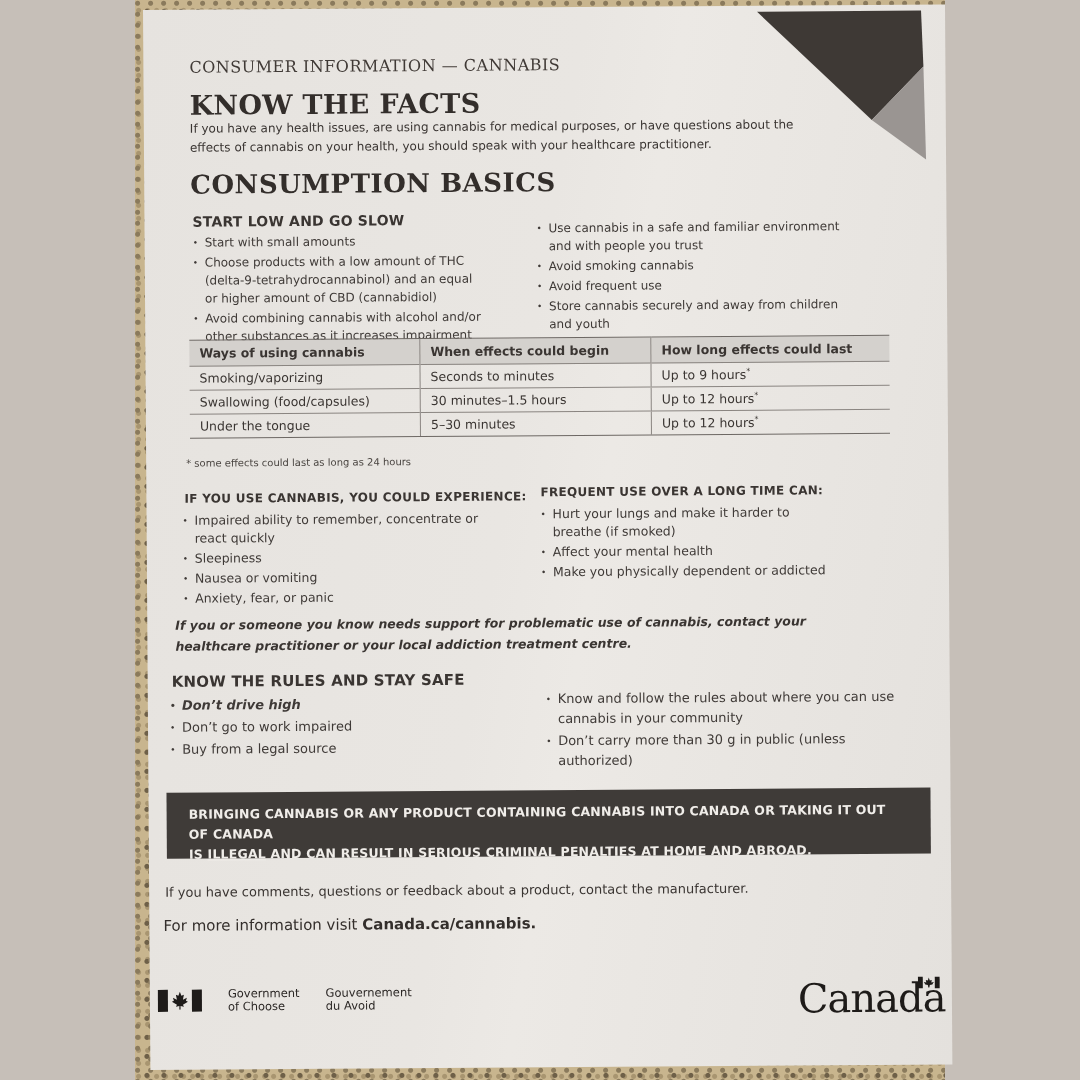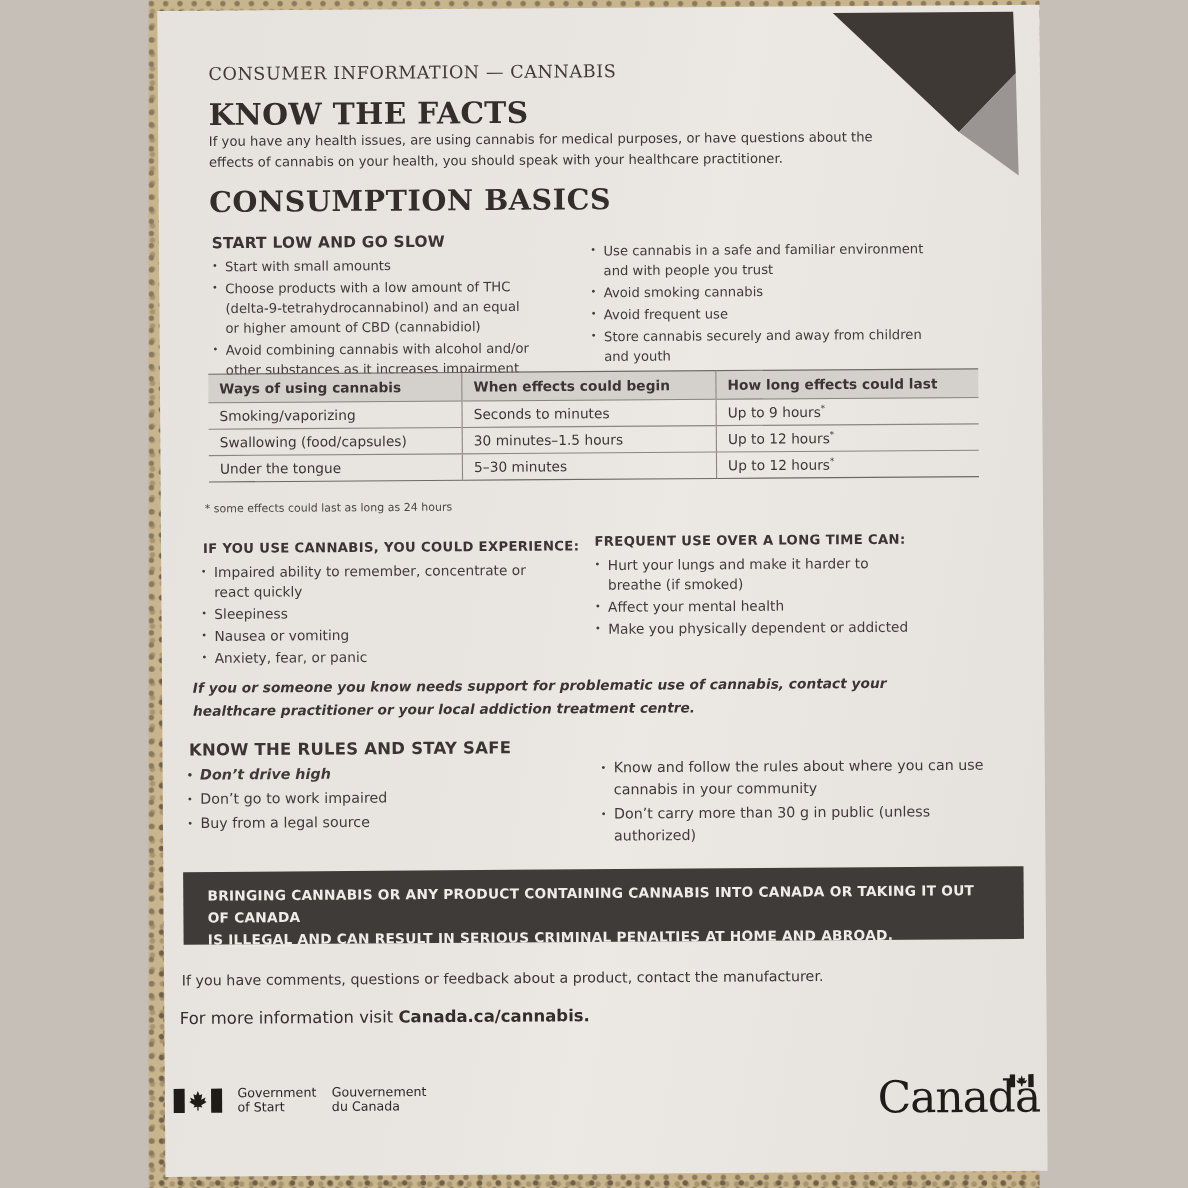--- a/index.html
+++ b/index.html
@@ -46,21 +46,21 @@
   .h4 { font-weight: bold; font-size: 12px; letter-spacing: 0.3px; color: #3a3532; }
   .support { left: 28px; top: 605px; width: 640px; font-size: 12.5px; font-style: italic; font-weight: bold; line-height: 21px; color: #3a3532; }
   .banner { left: 18px; top: 783px; width: 764px; height: 66px; background: #3f3b38; color: #f0ede9; font-weight: bold; font-size: 12.5px; letter-spacing: 0.2px; line-height: 20px; padding: 12px 22px; box-sizing: border-box; }
   .banner u { }
   .contact { left: 16px; top: 875px; font-size: 13px; color: #3a3532; }
   .more { left: 14px; top: 907px; font-size: 15px; color: #332e2b; }
   .more b { font-weight: bold; }
   .gov { left: 8px; top: 978px; display: flex; align-items: center; gap: 14px; }
   .flag { display: flex; align-items: center; gap: 4px; }
   .flag .bar { width: 10px; height: 22px; background: #1e1b19; }
-  .gov-en, .gov-fr { font-size: 11.5px; line-height: 13px; color: #2b2725; }
+  .gov-en, .gov-fr { font-size: 11.5px; line-height: 13px; color: #2b2725; margin-left: 12px; }
   .wordmark { left: 648px; top: 970px; font-family: "DejaVu Serif", serif; font-size: 40px; color: #1e1b19; letter-spacing: -1px; }
 </style>
 </head>
 <body>
 
 <div class="counter"></div>
 
 <div class="paper">
   <svg class="abs" style="left:0;top:0" width="802" height="200">
     <polygon points="614,6 778,6 780,62 728,115" fill="#3e3935"></polygon>
@@ -153,25 +153,25 @@
     <div class="abs gov">
       <div class="flag">
         <div class="bar"></div>
         <svg width="16" height="18" viewBox="0 0 16 18">
             <path d="M8 0 L9.5 4 L12 3 L11 8 L15 6 L14 9 L16 10 L11 13 L12 15 L8.6 14.3 L8.6 18 L7.4 18 L7.4 14.3 L4 15 L5 13 L0 10 L2 9 L1 6 L5 8 L4 3 L6.5 4 Z" fill="#1e1b19"></path>
           </svg>
         <div class="bar"></div>
       </div>
       <div class="gov-en">
         <div>Government</div>
-        <div>of Start</div>
+        <div>of Choose</div>
       </div>
       <div class="gov-fr">
         <div>Gouvernement</div>
-        <div>du Canada</div>
+        <div>du Avoid</div>
       </div>
     </div>
 
     <div class="abs wordmark">
       <span>Canada</span>
       <svg style="position:absolute; left:120px; top:2px;" width="22" height="12" viewBox="0 0 22 12">
         <rect x="0" y="0" width="5" height="12" fill="#1e1b19"></rect>
         <path d="M11 1 L12 4 L14 3.5 L13.5 6 L16 5.5 L14.5 8 L12 8.5 L11.5 11 L10.5 11 L10 8.5 L7.5 8 L6 5.5 L8.5 6 L8 3.5 L10 4 Z" fill="#1e1b19"></path>
         <rect x="17" y="0" width="5" height="12" fill="#1e1b19"></rect>
       </svg>

